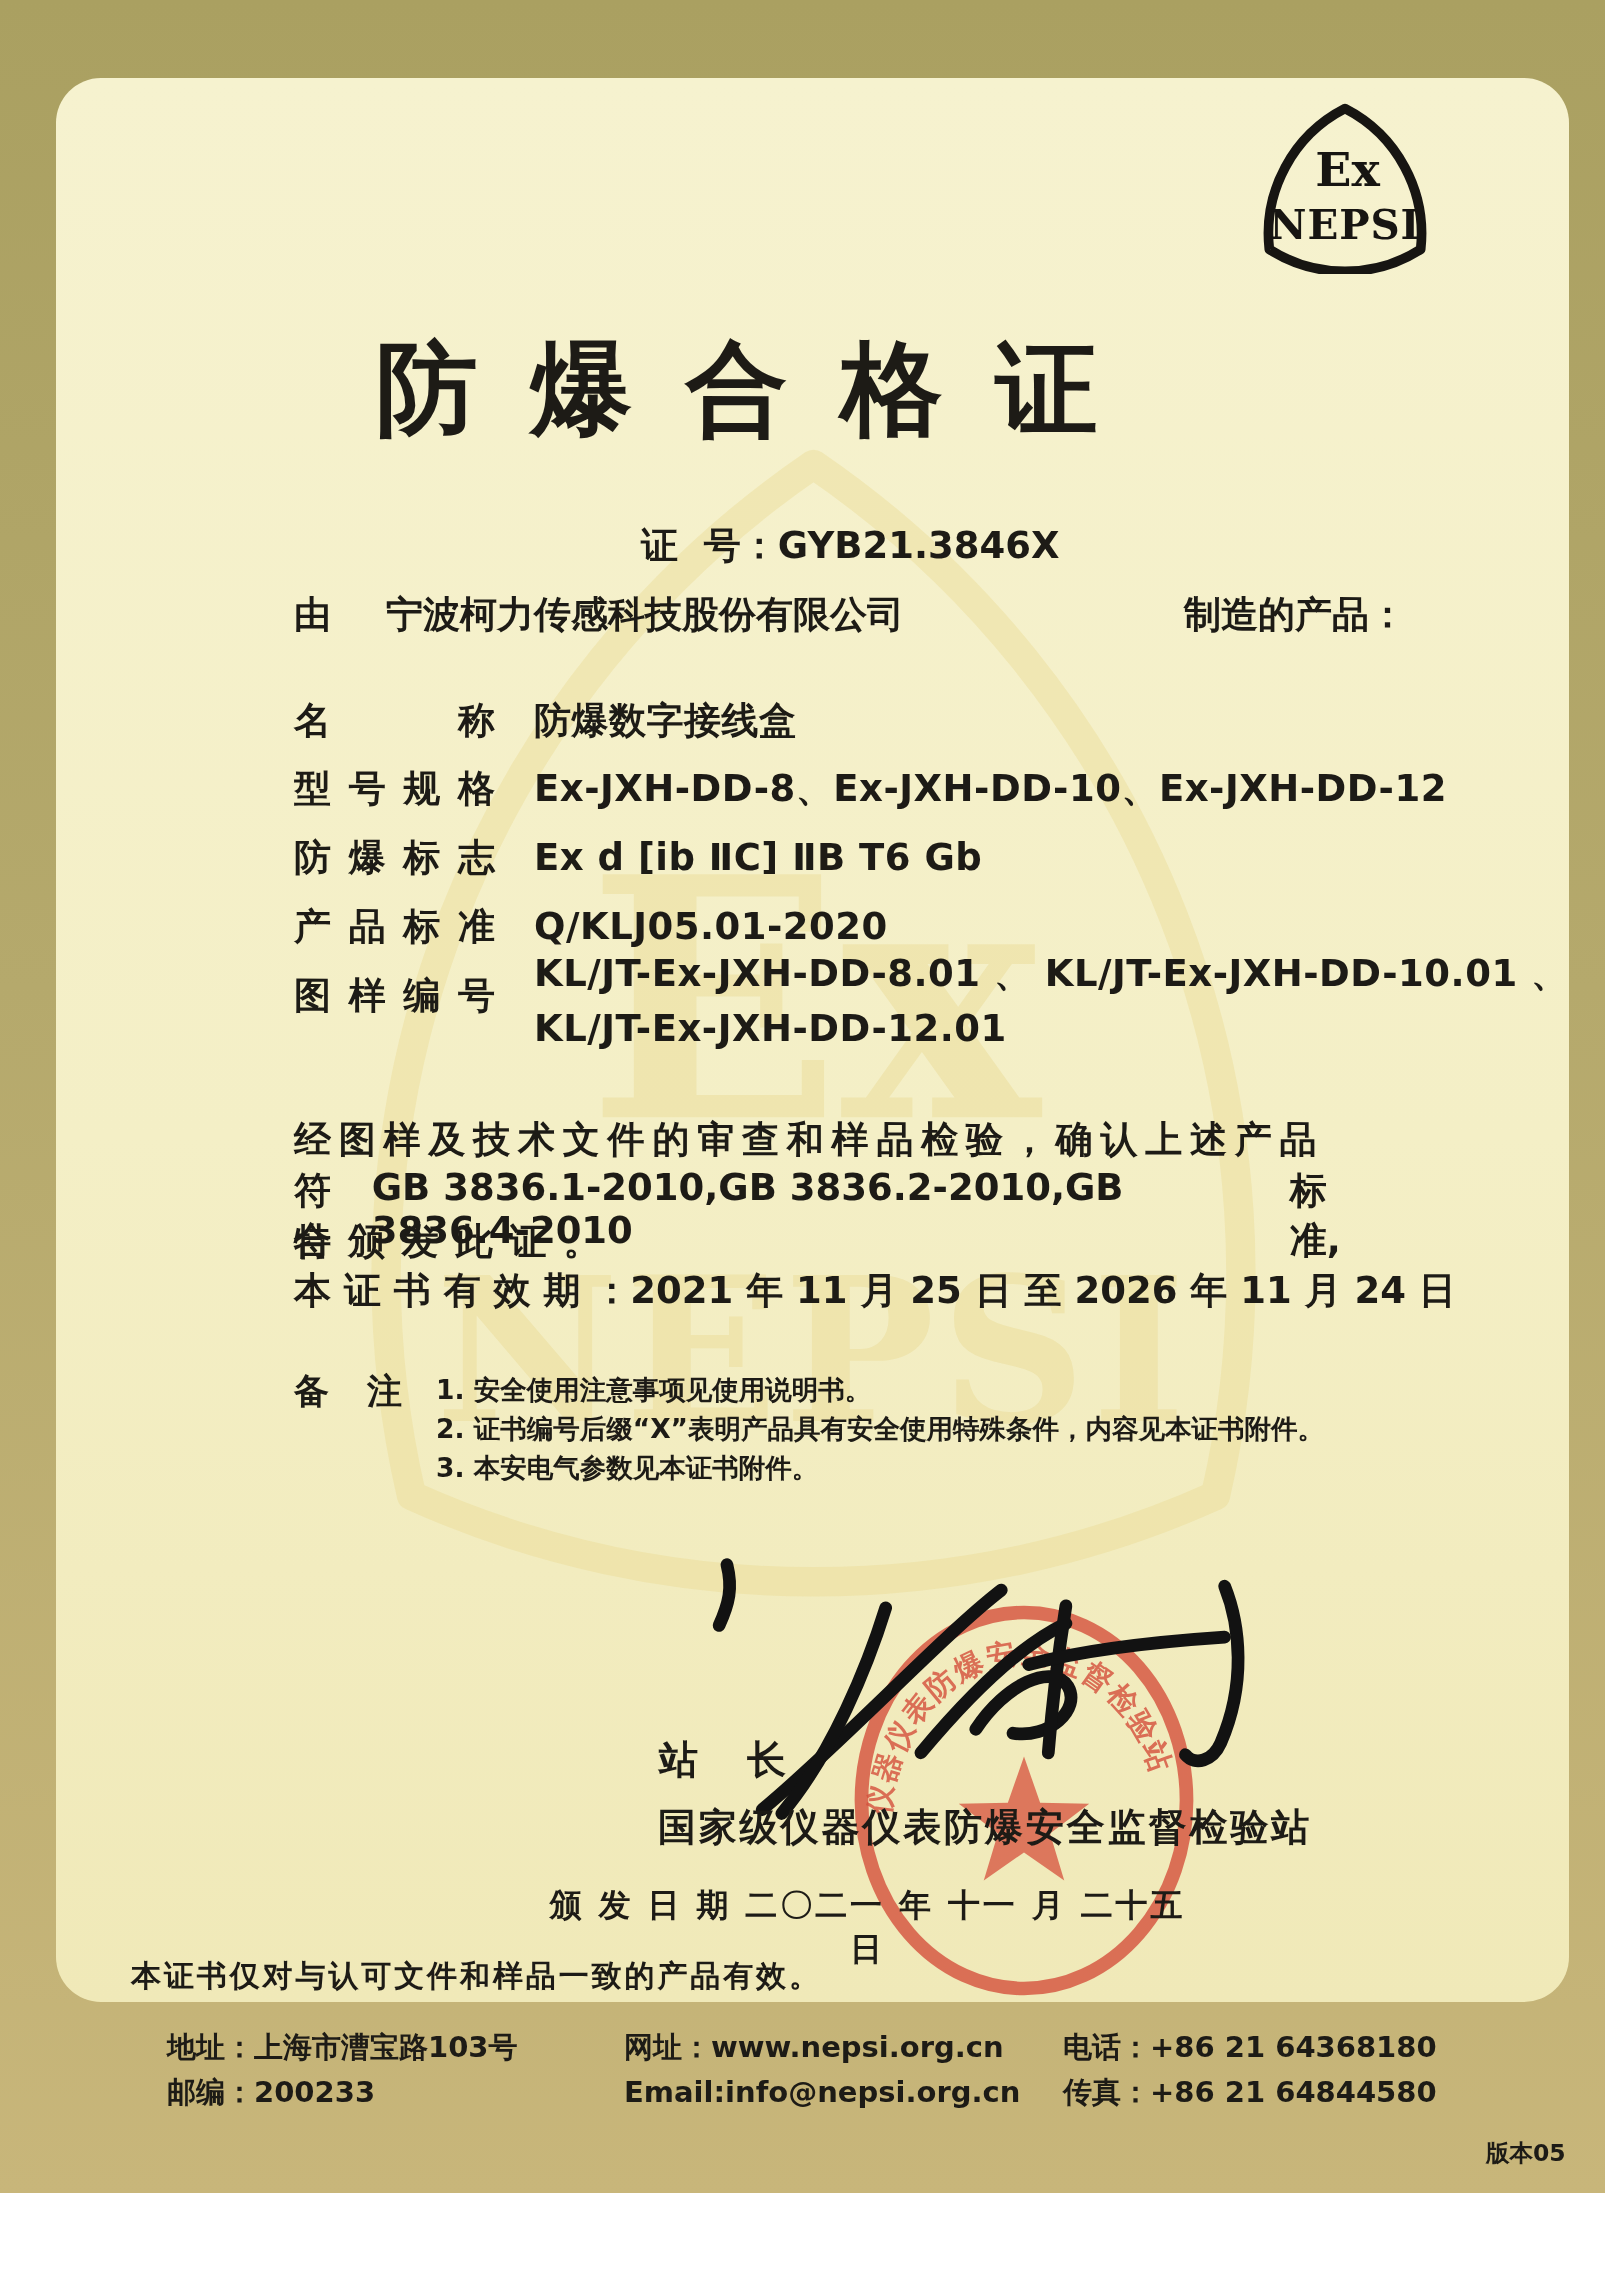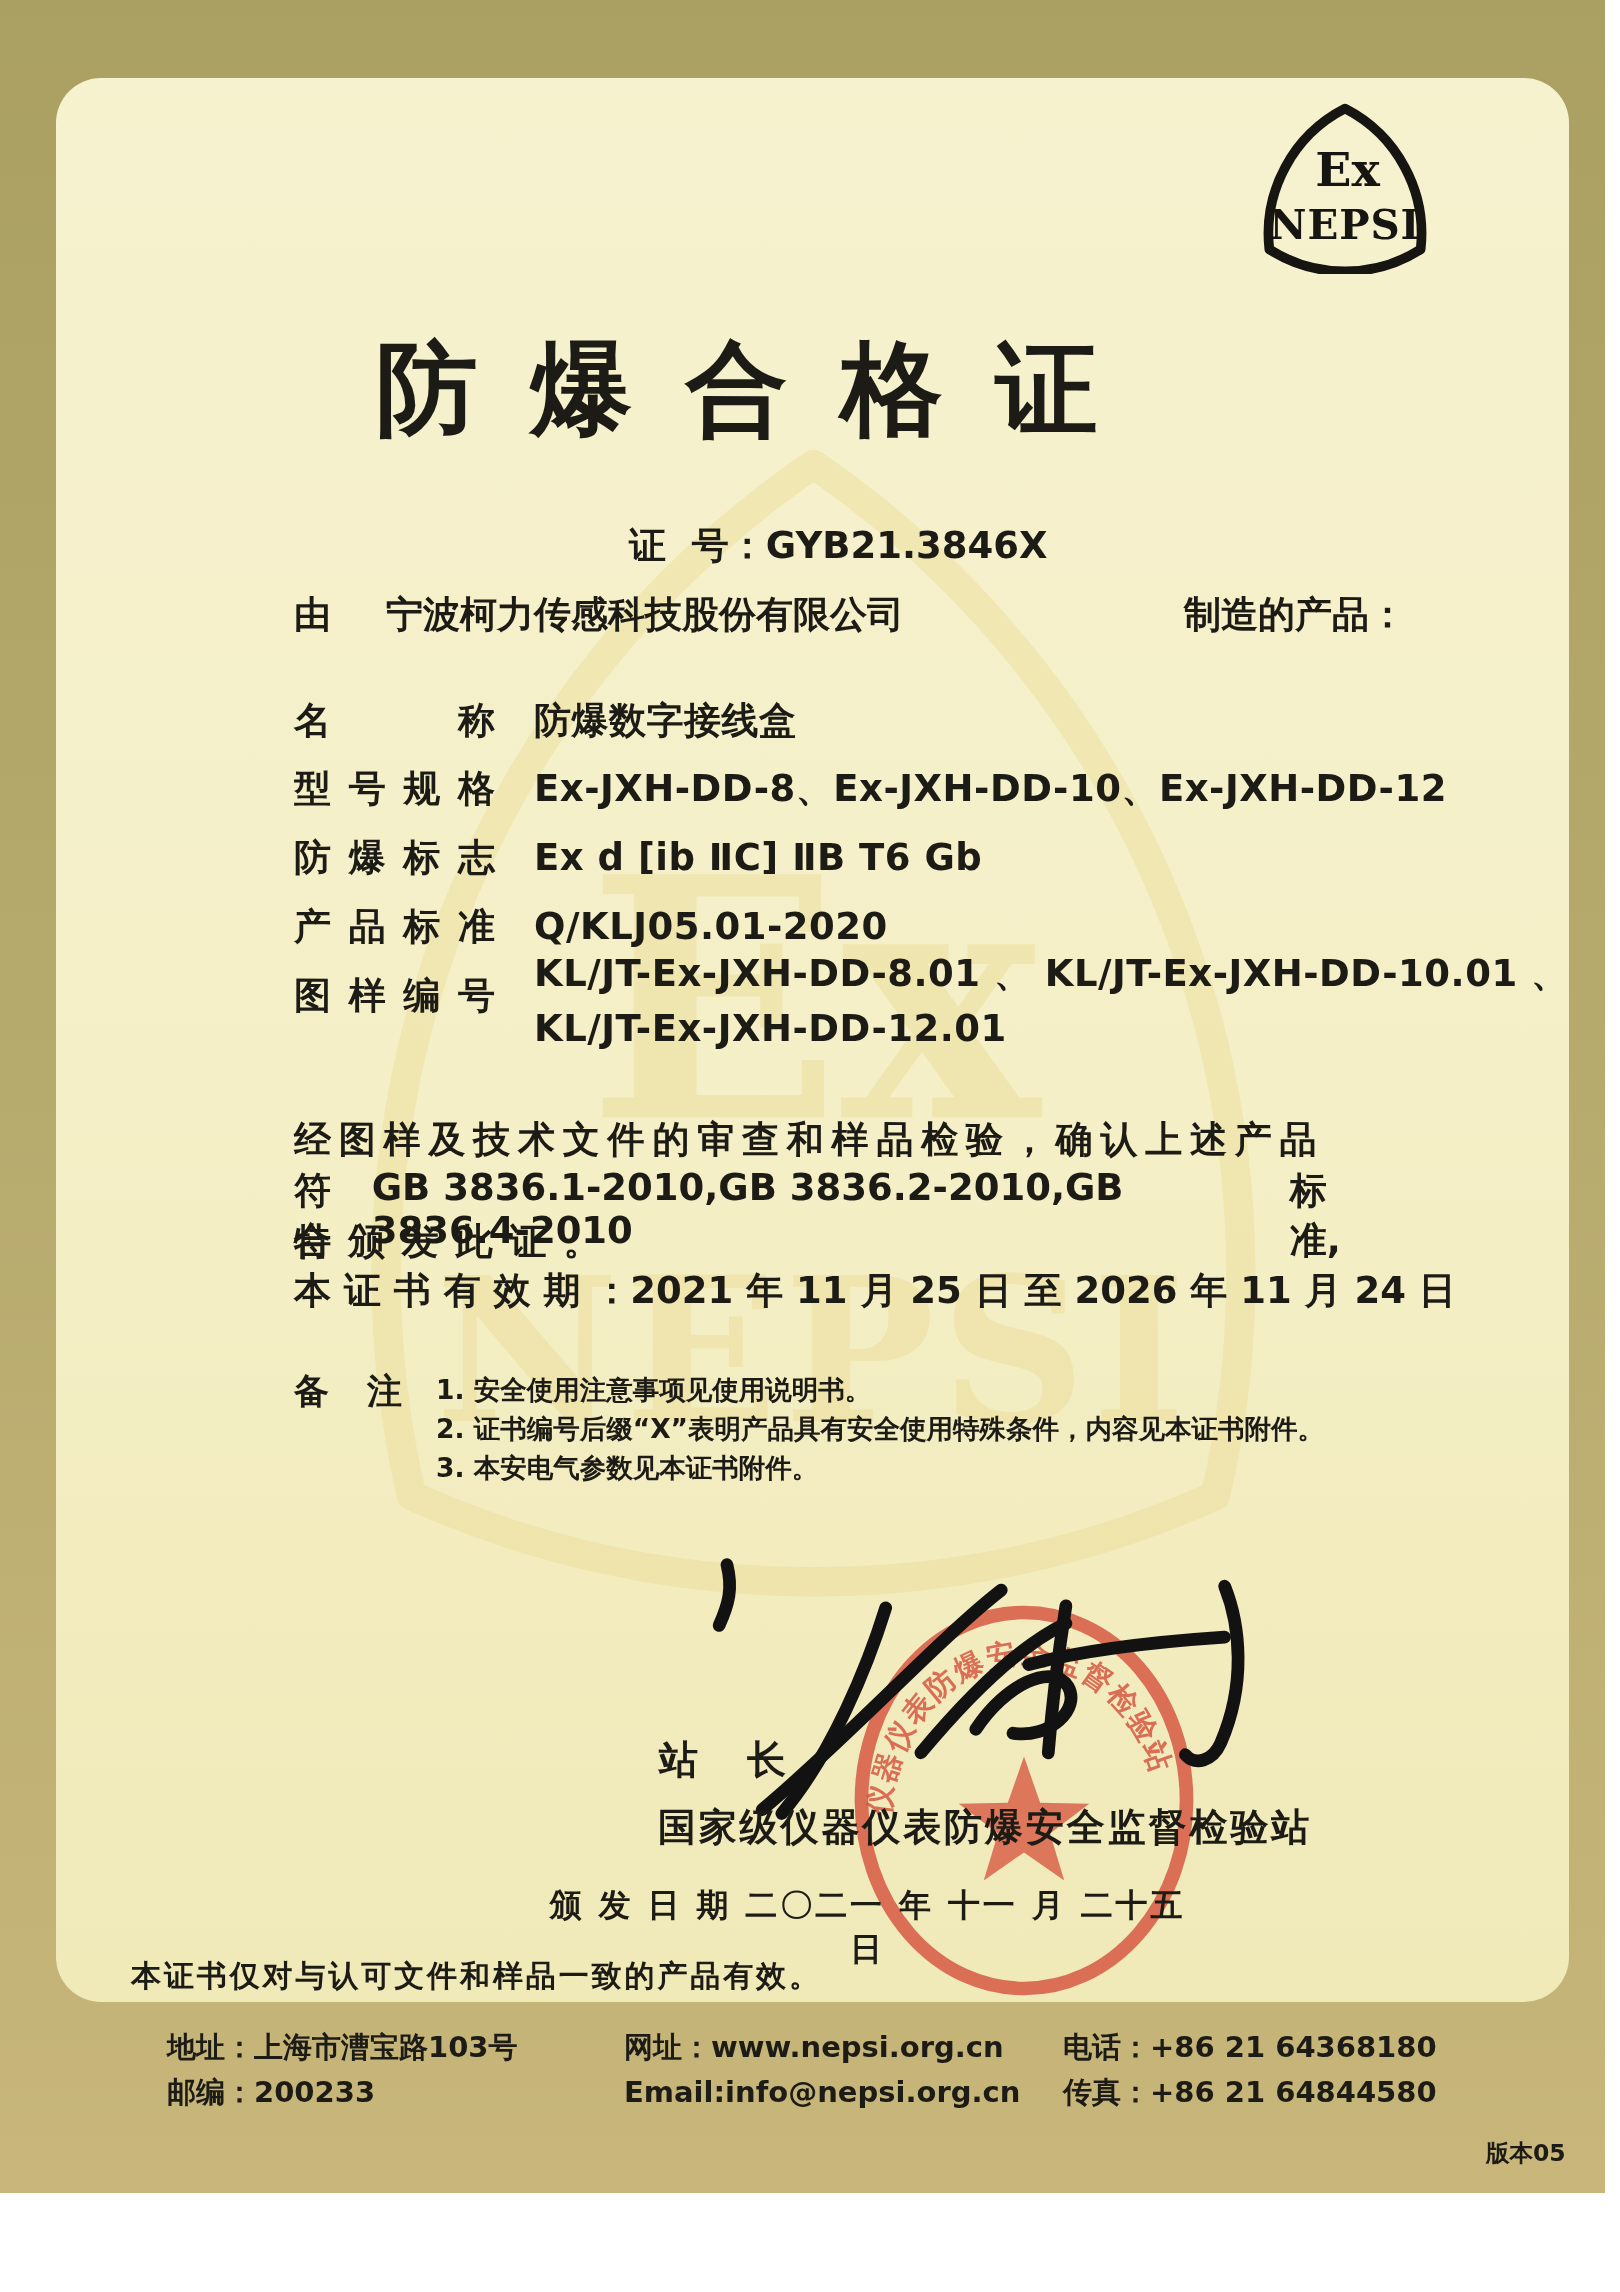--- a/index.html
+++ b/index.html
@@ -19,21 +19,21 @@
   .pre{white-space:pre-wrap;}
   
   .nepsi-logo{left:1257px;top:98px;width:176px;height:176px;}
   
   .watermark{left:333px;top:431px;width:961px;height:1196px;opacity:.55;pointer-events:none;}
   
   .title{
     left:56px;top:333px;width:1361px;text-align:center;
     font-size:102px;letter-spacing:53px;text-indent:53px;line-height:1.1;
   }
-  .certno{left:56px;top:478px;width:1513px;text-align:center;font-size:37px;}
+  .certno{left:56px;top:478px;width:1513px;text-align:center;font-size:37px;padding-left:12px;}
   
   .issued{left:294px;top:590px;font-size:37px;}
   .issued .company{margin-left:55px;}
   .made{left:1184px;top:590px;font-size:37px;}
   .caddr{left:398px;top:647px;font-size:28px;}
   
   .row{left:294px;font-size:37px;display:flex;align-items:flex-start;line-height:45px;}
   .row .lbl{width:201px;text-align:justify;text-align-last:justify;flex:none;}
   .row .val{margin-left:39px;letter-spacing:0.5px;}
   .r-name{top:698px;}

